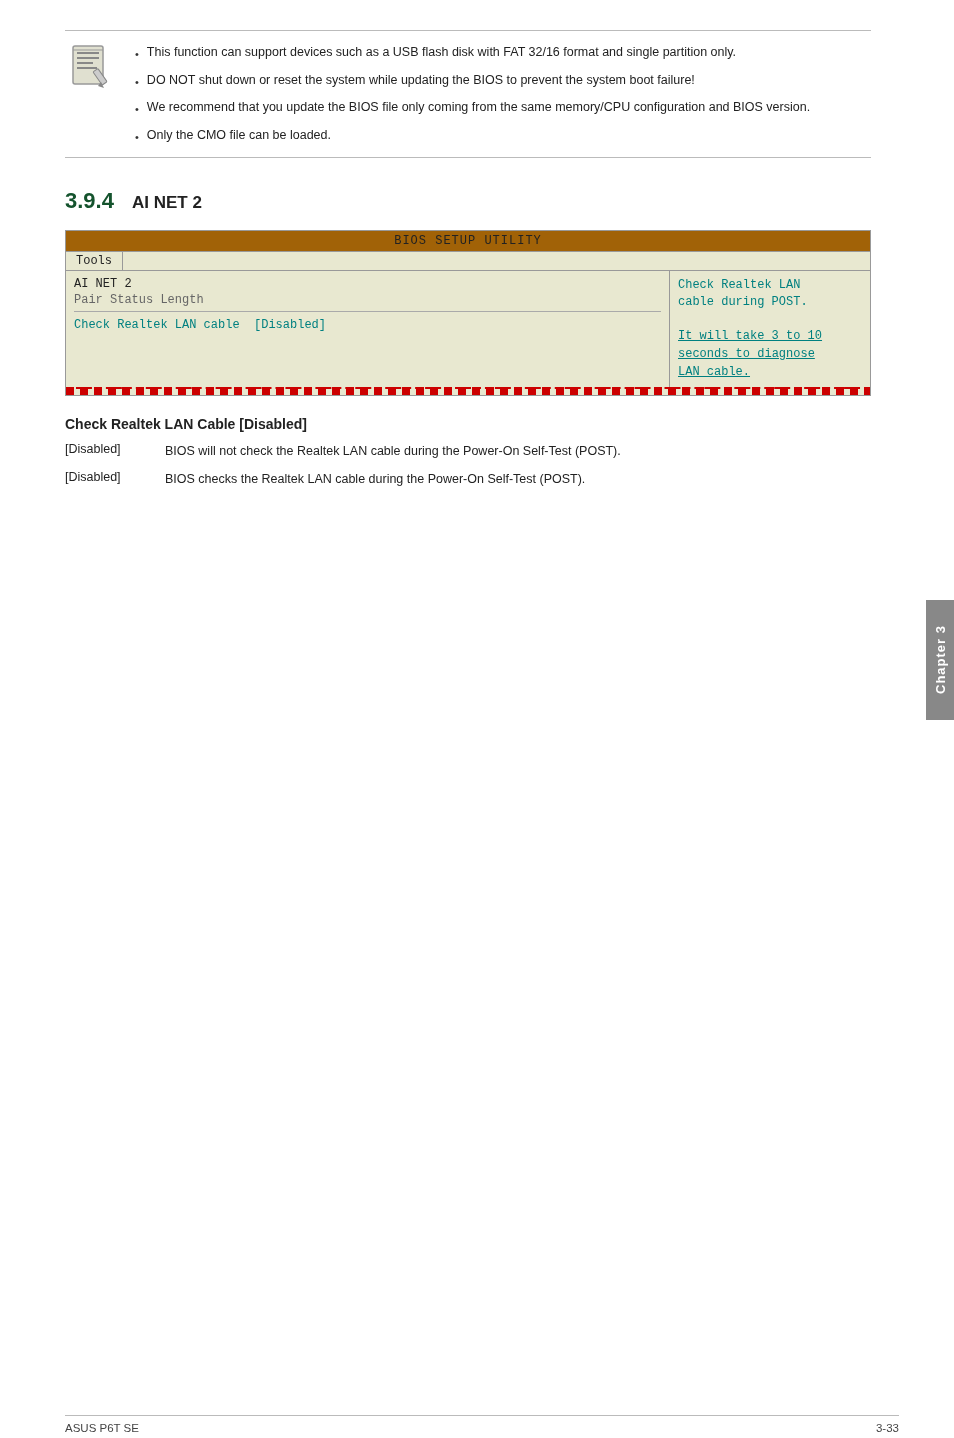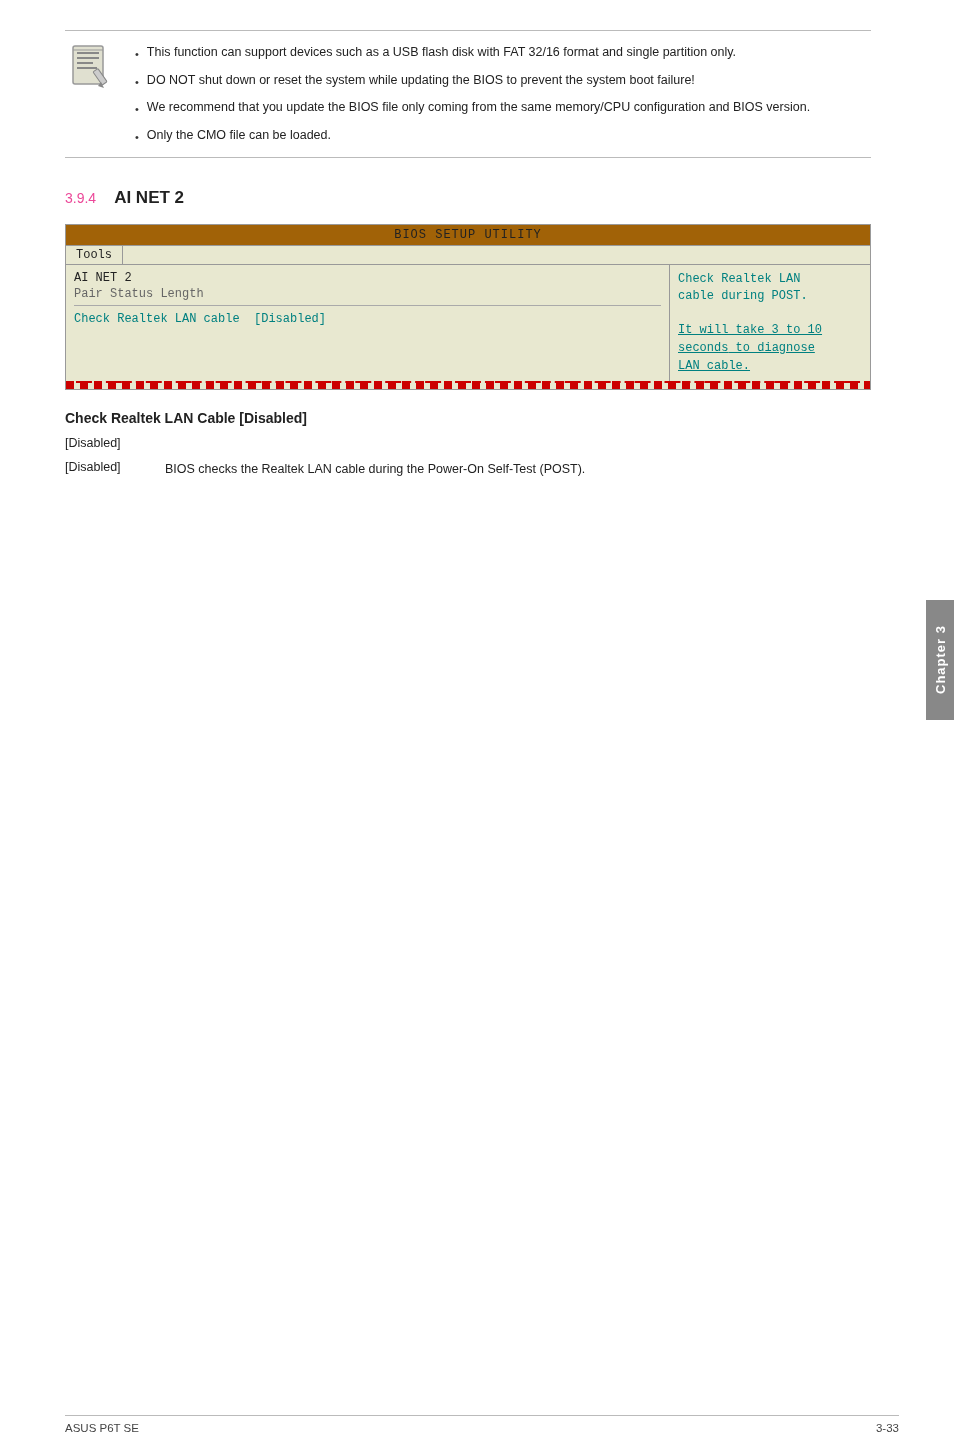--- a/index.html
+++ b/index.html
@@ -100,23 +100,23 @@
 
     
     .section-heading {
       display: flex;
       align-items: baseline;
       gap: 18px;
       margin-bottom: 16px;
     }
 
     .section-number {
-      font-size: 14px;
-      font-weight: normal;
-      color: #ec4899;
+      font-size: 22px;
+      font-weight: bold;
+      color: #14532d;
     }
 
     .section-title {
       font-size: 17px;
       font-weight: bold;
       color: #222;
     }
 
     
     .bios-box {
@@ -329,20 +329,21 @@
         </div>
       </div>
       <div class="bios-bottom-dashes"></div>
     </div>
 
     <div class="desc-section">
       <div class="desc-heading">Check Realtek LAN Cable [Disabled]</div>
 
       <div class="desc-item">
         <span class="desc-label">[Disabled]</span>
+        <span class="desc-text">BIOS will not check the Realtek LAN cable during the Power-On Self-Test (POST).</span>
       </div>
 
       <div class="desc-item">
         <span class="desc-label">[Disabled]</span>
         <span class="desc-text">BIOS checks the Realtek LAN cable during the Power-On Self-Test (POST).</span>
       </div>
     </div>
 
   </div>
 

